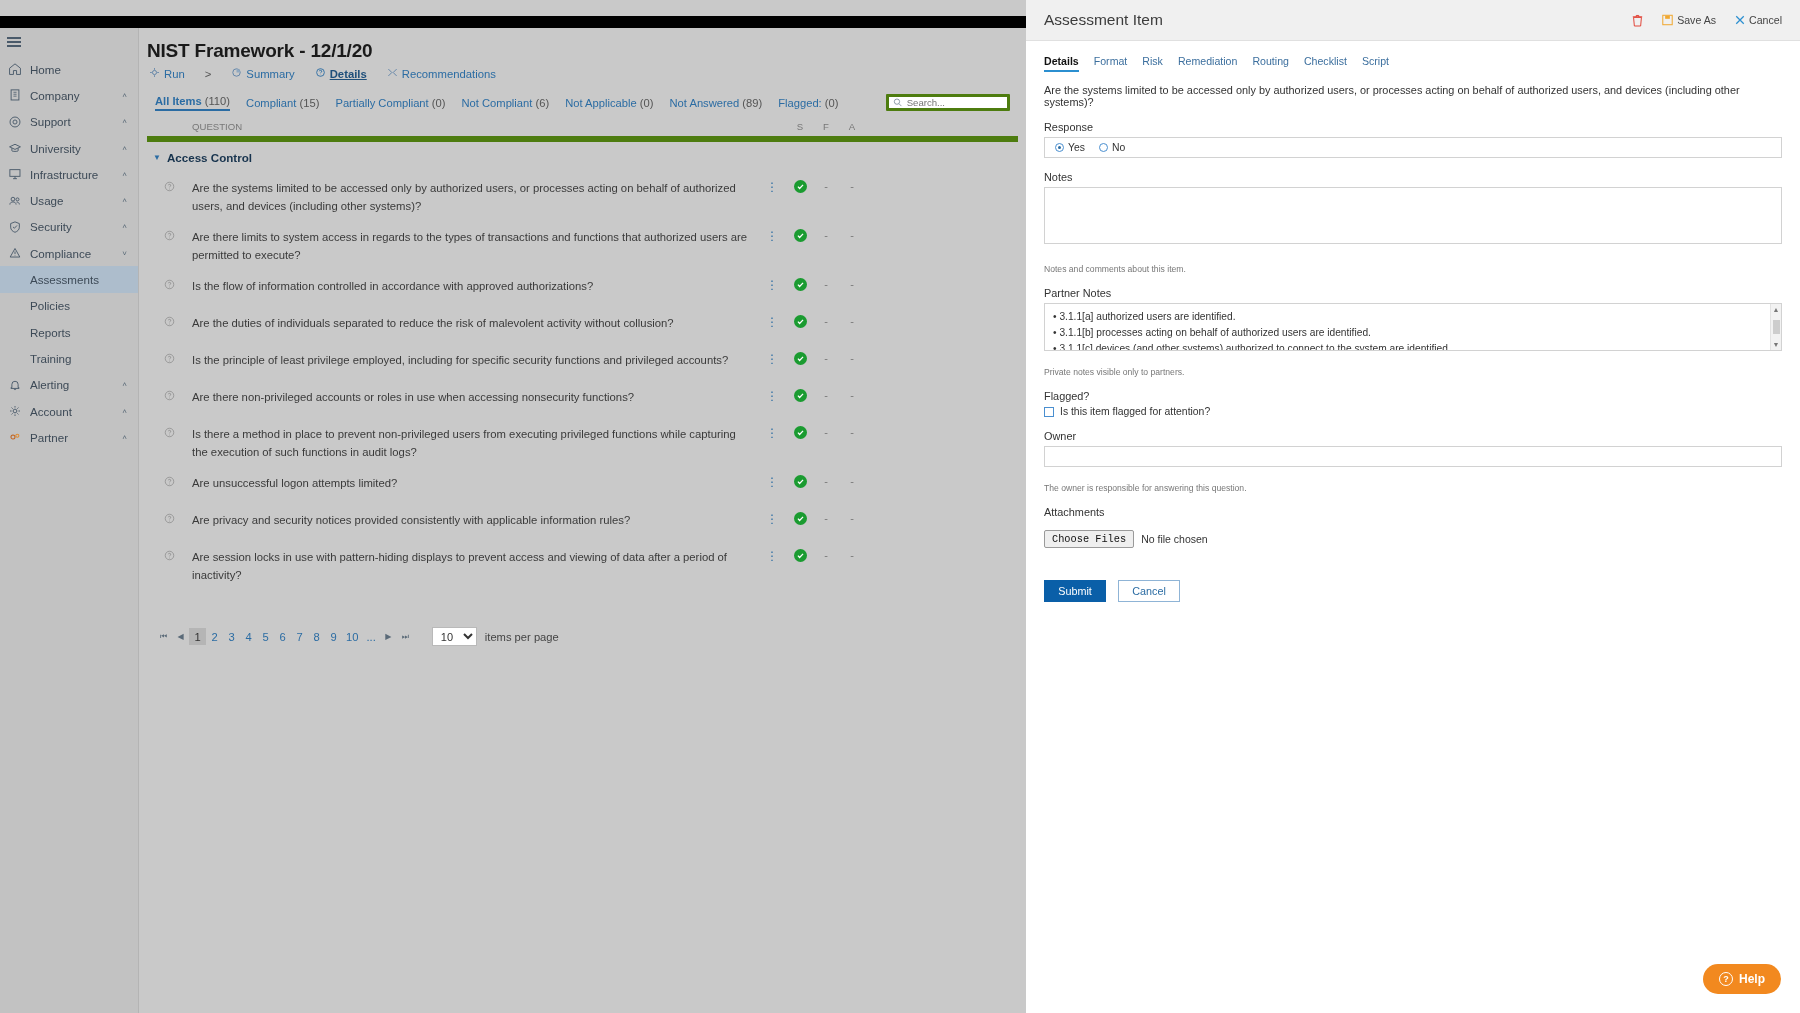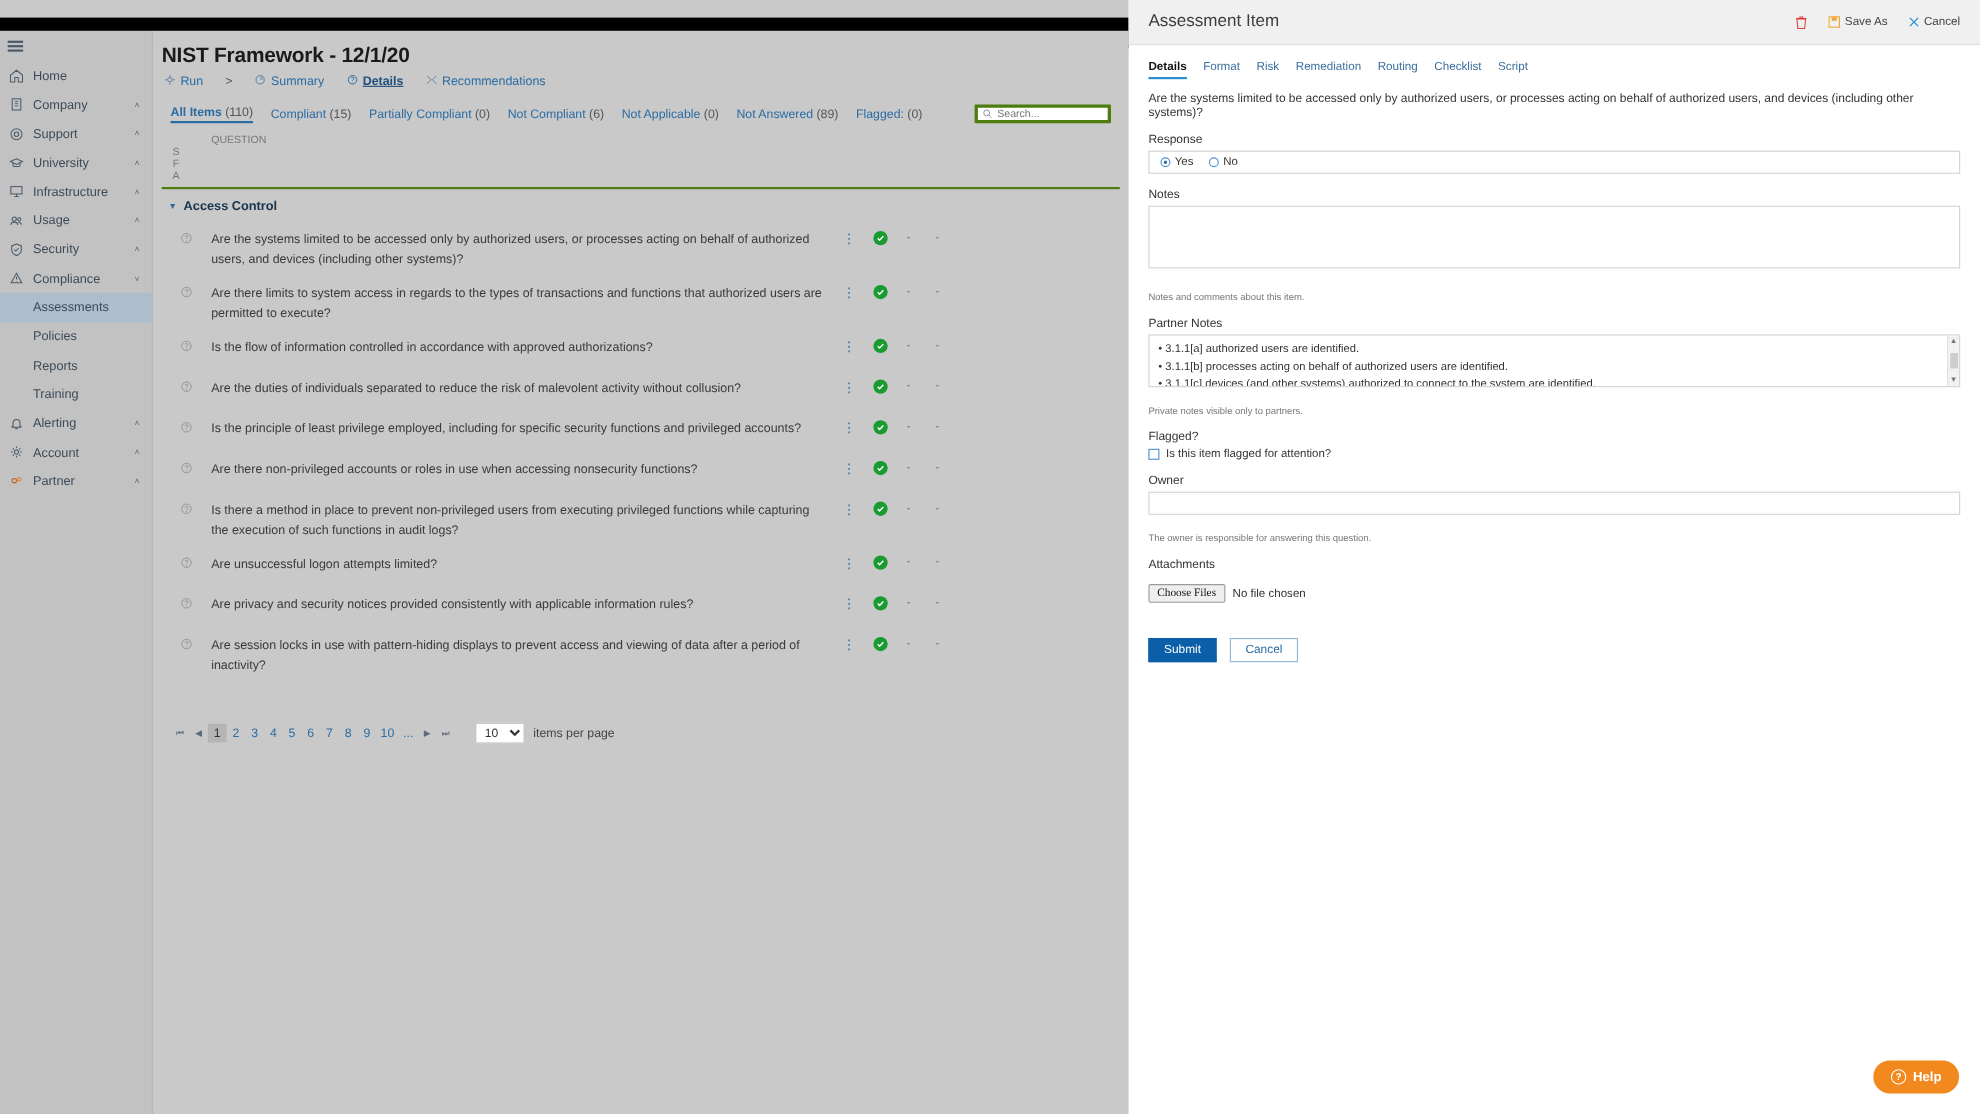--- a/index.html
+++ b/index.html
@@ -50,21 +50,21 @@
   #filters { display: flex; align-items: center; gap: 16px; padding: 6px 8px 0 8px; font-size: 11.2px; }
   .filt { color: #2b6ca3; cursor: pointer; white-space: nowrap; }
   .filt.active { font-weight: bold; border-bottom: 2px solid #2b6ca3; padding-bottom: 2px; }
   .filt .cnt { color: #555; font-weight: normal; }
   #search-wrap {
     margin-left: auto; width: 124px; height: 17px; background: #fff; border: 3px solid #4d7c0f;
     display: flex; align-items: center; padding: 0 4px; gap: 4px; border-radius: 1px;
   }
   #search-input { border: 0; outline: none; font-size: 9.6px; color: #888; width: 100%; font-family: inherit; background: transparent; }
 
-  #tbl-head { display: flex; font-size: 9.6px; color: #777; padding: 10px 0 4px 0; border-bottom: 2px solid #4d7c0f; flex-direction: column; }
+  #tbl-head { display: flex; font-size: 9.6px; color: #777; padding: 10px 0 4px 0; border-bottom: 6px solid #4d7c0f; }
   #tbl-head .h-q { width: 610px; padding-left: 45px; }
   #tbl-head .h-m { width: 30px; }
   #tbl-head .h-c { width: 26px; text-align: center; }
   .group-row { display: flex; align-items: center; gap: 6px; padding: 9px 0 9px 6px; font-size: 11.6px; font-weight: bold; color: #17334d; }
   .caret { color: #2b6ca3; font-size: 8px; }
   .q-row { display: flex; align-items: flex-start; padding: 7px 0; min-height: 37px; }
   .q-icon { width: 45px; display: flex; justify-content: center; padding-top: 1px; color: #7b7b7b; flex: none; }
   .q-text { width: 565px; font-size: 11.3px; color: #3a3a3a; line-height: 1.55; padding-right: 8px; }
   .q-menu { width: 30px; display: flex; justify-content: center; color: #2b6ca3; font-size: 12px; cursor: pointer; letter-spacing: 0; flex: none; }
   .q-s { width: 26px; display: flex; justify-content: center; flex: none; }
@@ -111,21 +111,21 @@
   .cb-row { display: flex; align-items: center; gap: 6px; font-size: 10.4px; color: #333; }
   .cbox { width: 10px; height: 10px; border: 1.3px solid #4a8fd0; background: #fff; display: inline-block; }
   #owner-input { width: 100%; height: 21px; border: 1px solid #d2d2d2; outline: none; font-family: inherit; font-size: 10.5px; padding: 0 6px; }
   #dropzone {
     border: 1px dashed #c4c4c4; height: 38px; display: flex; align-items: center;
     padding: 0 14px; font-size: 10.4px; color: #444;
   }
   #file-row { display: flex; align-items: center; gap: 7px; margin-top: 12px; font-size: 10.5px; color: #333; }
   #choose-files {
     background: #efefef; border: 1px solid #9a9a9a; border-radius: 2px;
-    padding: 2px 7px; font-size: 10.3px; font-family: Liberation Serif, serif; color: #111; cursor: pointer;
+    padding: 2px 7px; font-size: 10.3px; font-family: Liberation Mono, monospace; color: #111; cursor: pointer;
   }
   #panel-btns { display: flex; gap: 12px; margin-top: 32px; }
   #submit-btn { background: #0a5fa8; color: #fff; border: 1px solid #0a5fa8; width: 62px; height: 22px; font-size: 10.8px; font-family: inherit; cursor: pointer; }
   #cancel-btn { background: #fff; color: #2b6ca3; border: 1px solid #8fb4d6; width: 62px; height: 22px; font-size: 10.8px; font-family: inherit; cursor: pointer; }
   .sec { margin-top: 13px; }
 
   
   #help-btn {
     position: absolute; right: 19px; bottom: 19px; height: 30px; padding: 0 16px;
     background: #f2891f; border-radius: 16px; display: flex; align-items: center; gap: 6px;

